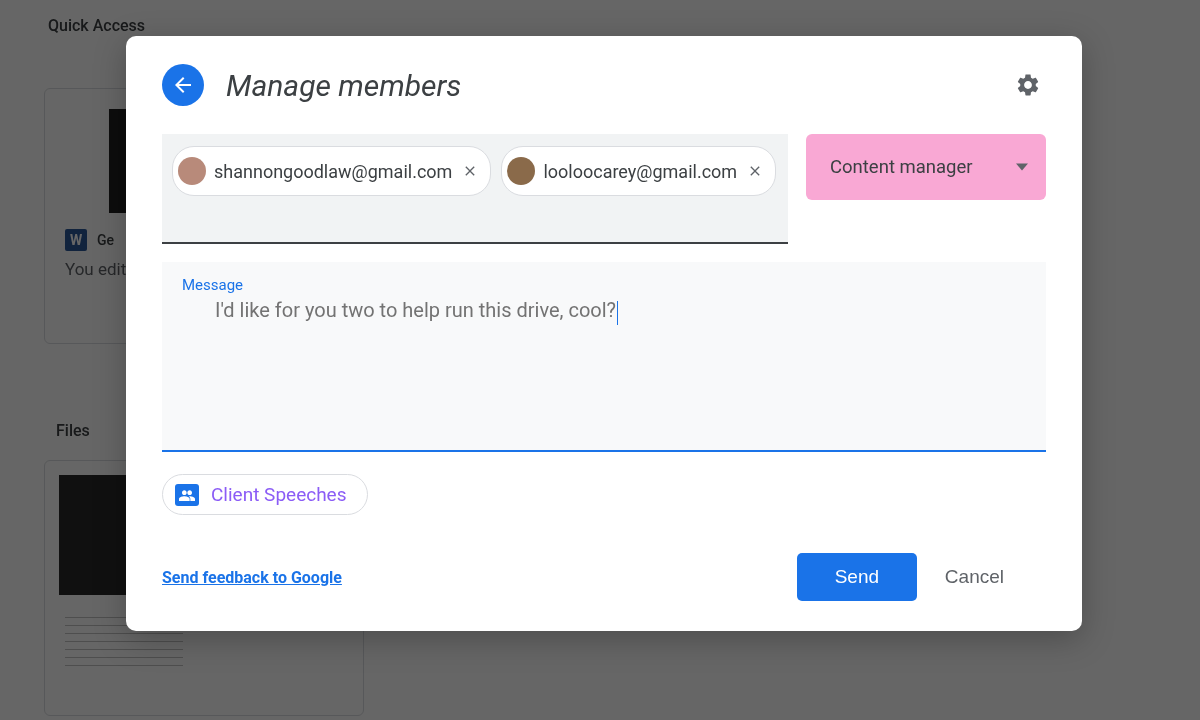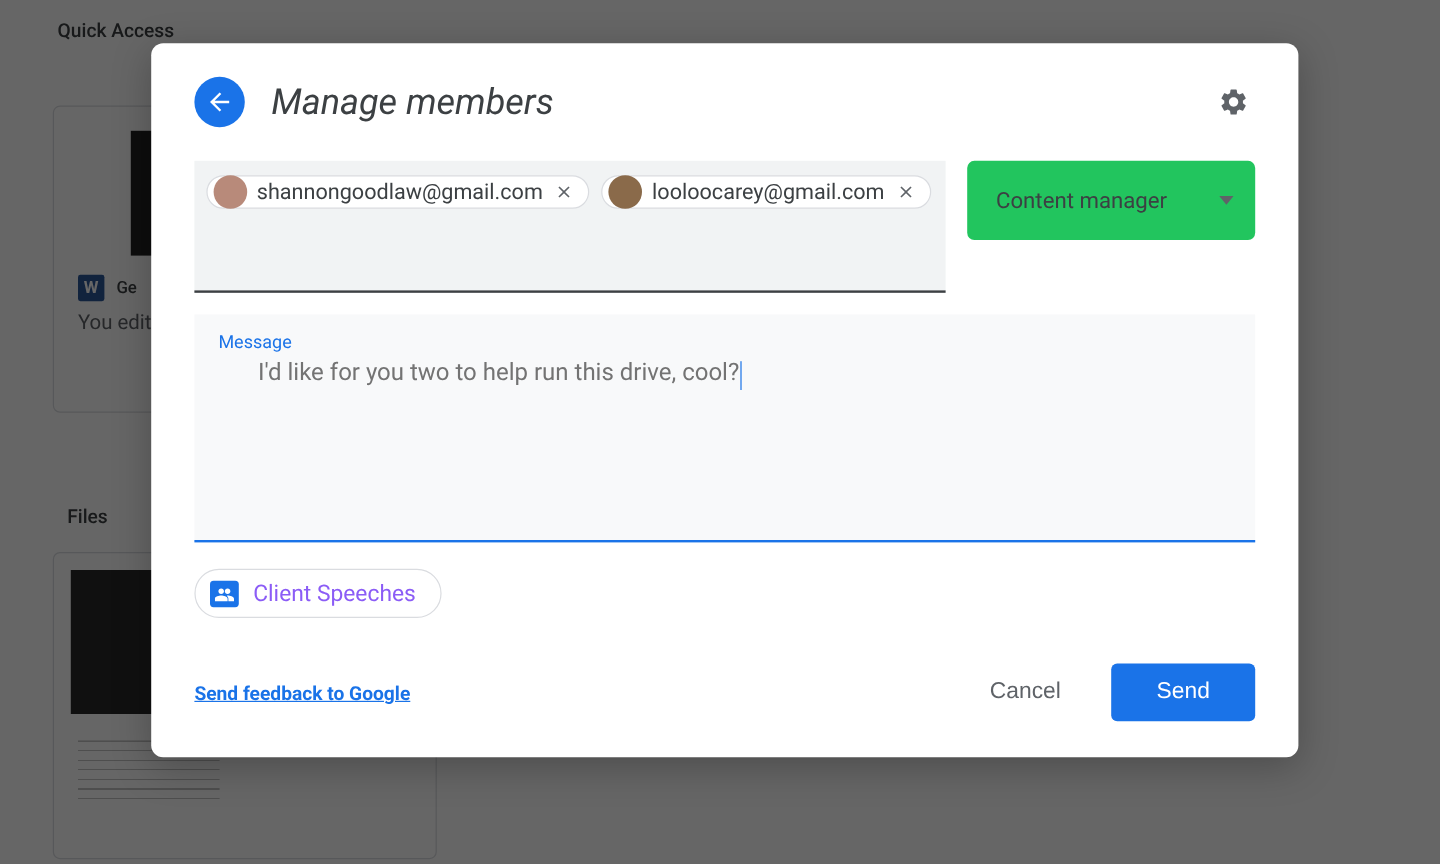--- a/index.html
+++ b/index.html
@@ -180,21 +180,21 @@
       align-content: flex-start;
     }
     .chip {
       display: inline-flex;
       align-items: center;
       background: #fff;
       border: 1px solid #dadce0;
       border-radius: 22px;
       padding: 5px 10px 5px 5px;
       gap: 8px;
-      height: 28px;
+      height: 50px;
     }
     .chip-avatar {
       width: 28px;
       height: 28px;
       border-radius: 50%;
       flex-shrink: 0;
     }
     .chip-email {
       font-size: 18px;
       color: #3c4043;
@@ -206,21 +206,21 @@
       align-items: center;
       justify-content: center;
       cursor: pointer;
       font-size: 20px;
       color: #5f6368;
       font-weight: 300;
     }
     .role-select {
       width: 240px;
       height: 66px;
-      background: #22c55e;
+      background: #f9a8d4;
       border-radius: 6px;
       display: flex;
       align-items: center;
       justify-content: space-between;
       padding: 0 18px 0 24px;
       cursor: pointer;
     }
     .role-select-label {
       font-size: 18.5px;
       color: #3c4043;
@@ -427,16 +427,16 @@
       <svg viewBox="0 0 24 18">
           <path d="M8 9c2 0 3.5-1.6 3.5-3.5S10 2 8 2 4.5 3.6 4.5 5.5 6 9 8 9zm8 0c2 0 3.5-1.6 3.5-3.5S18 2 16 2s-3.5 1.6-3.5 3.5S14 9 16 9zM8 11c-2.7 0-8 1.3-8 4v3h16v-3c0-2.7-5.3-4-8-4zm8 0c-.3 0-.7 0-1 .1 1.3 1 2 2.3 2 3.9v3h7v-3c0-2.7-5.3-4-8-4z"></path>
         </svg>
     </div>
     <span class="drive-chip-label">Client Speeches</span>
   </div>
 
   <div class="dialog-footer">
     <span class="feedback-link">Send feedback to Google</span>
     <span class="footer-spacer"></span>
+    <button class="btn btn-send">Send</button>
     <button class="btn btn-cancel">Cancel</button>
-    <button class="btn btn-send">Send</button>
   </div>
 </div>
 
 </body></html>

